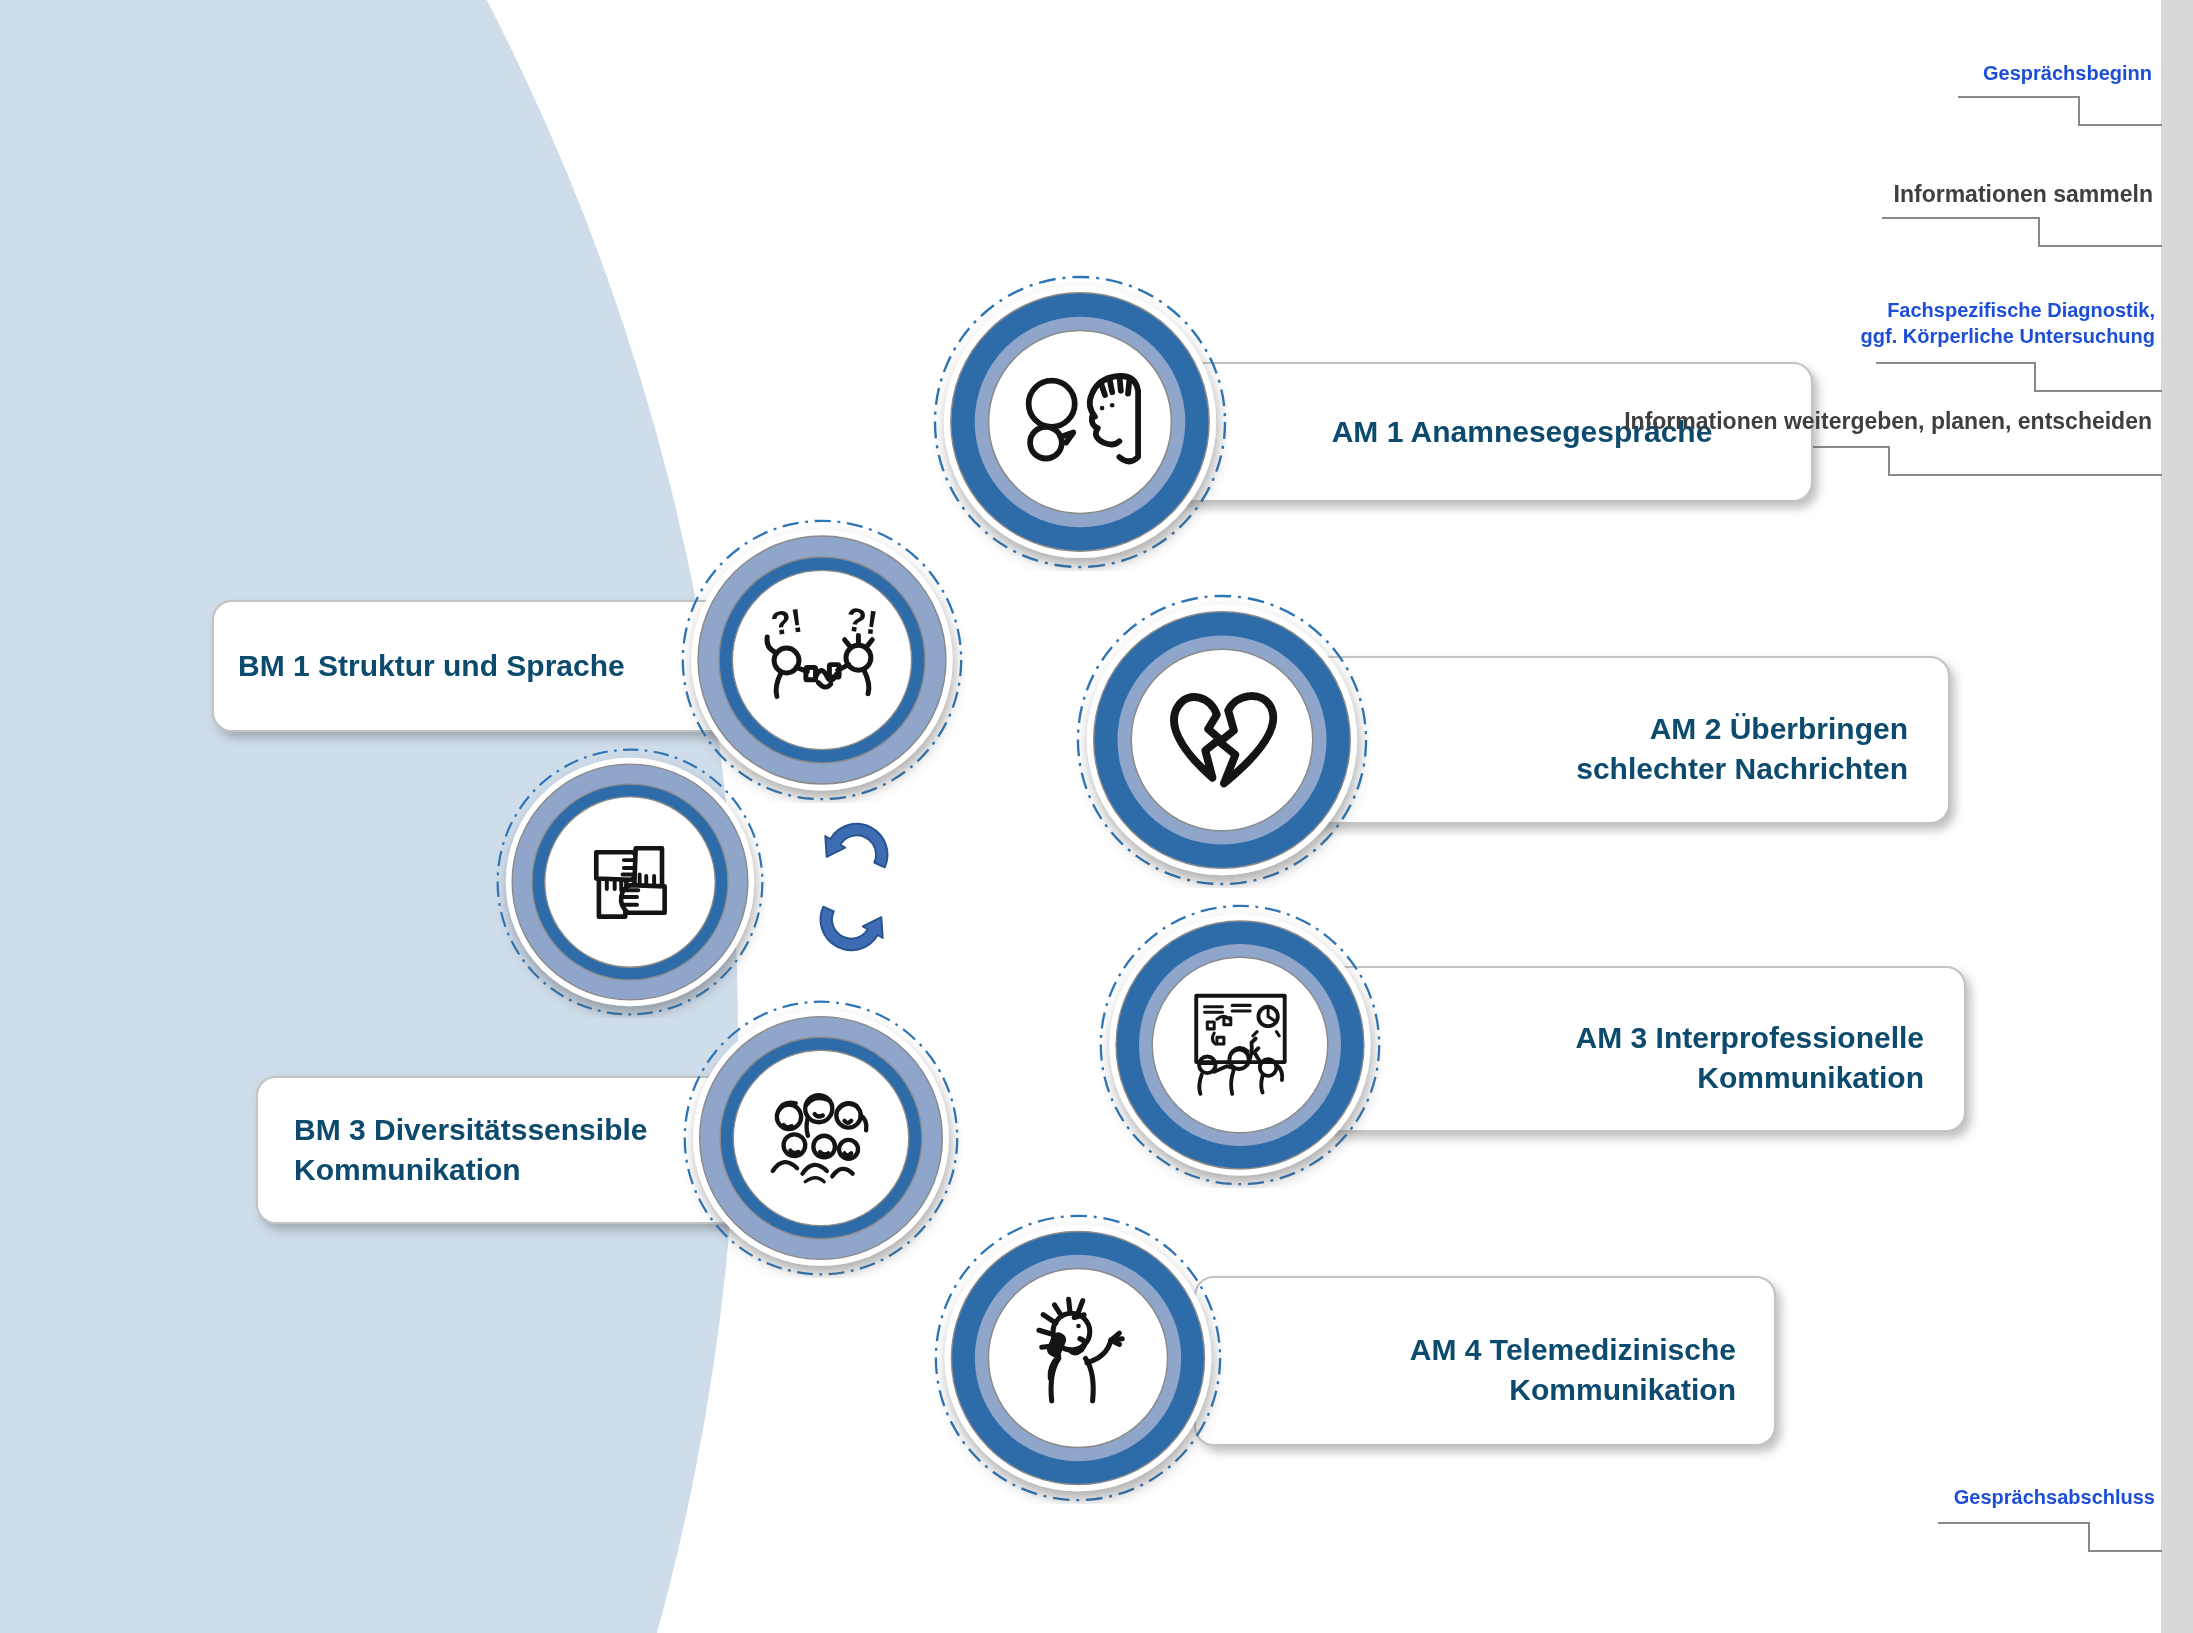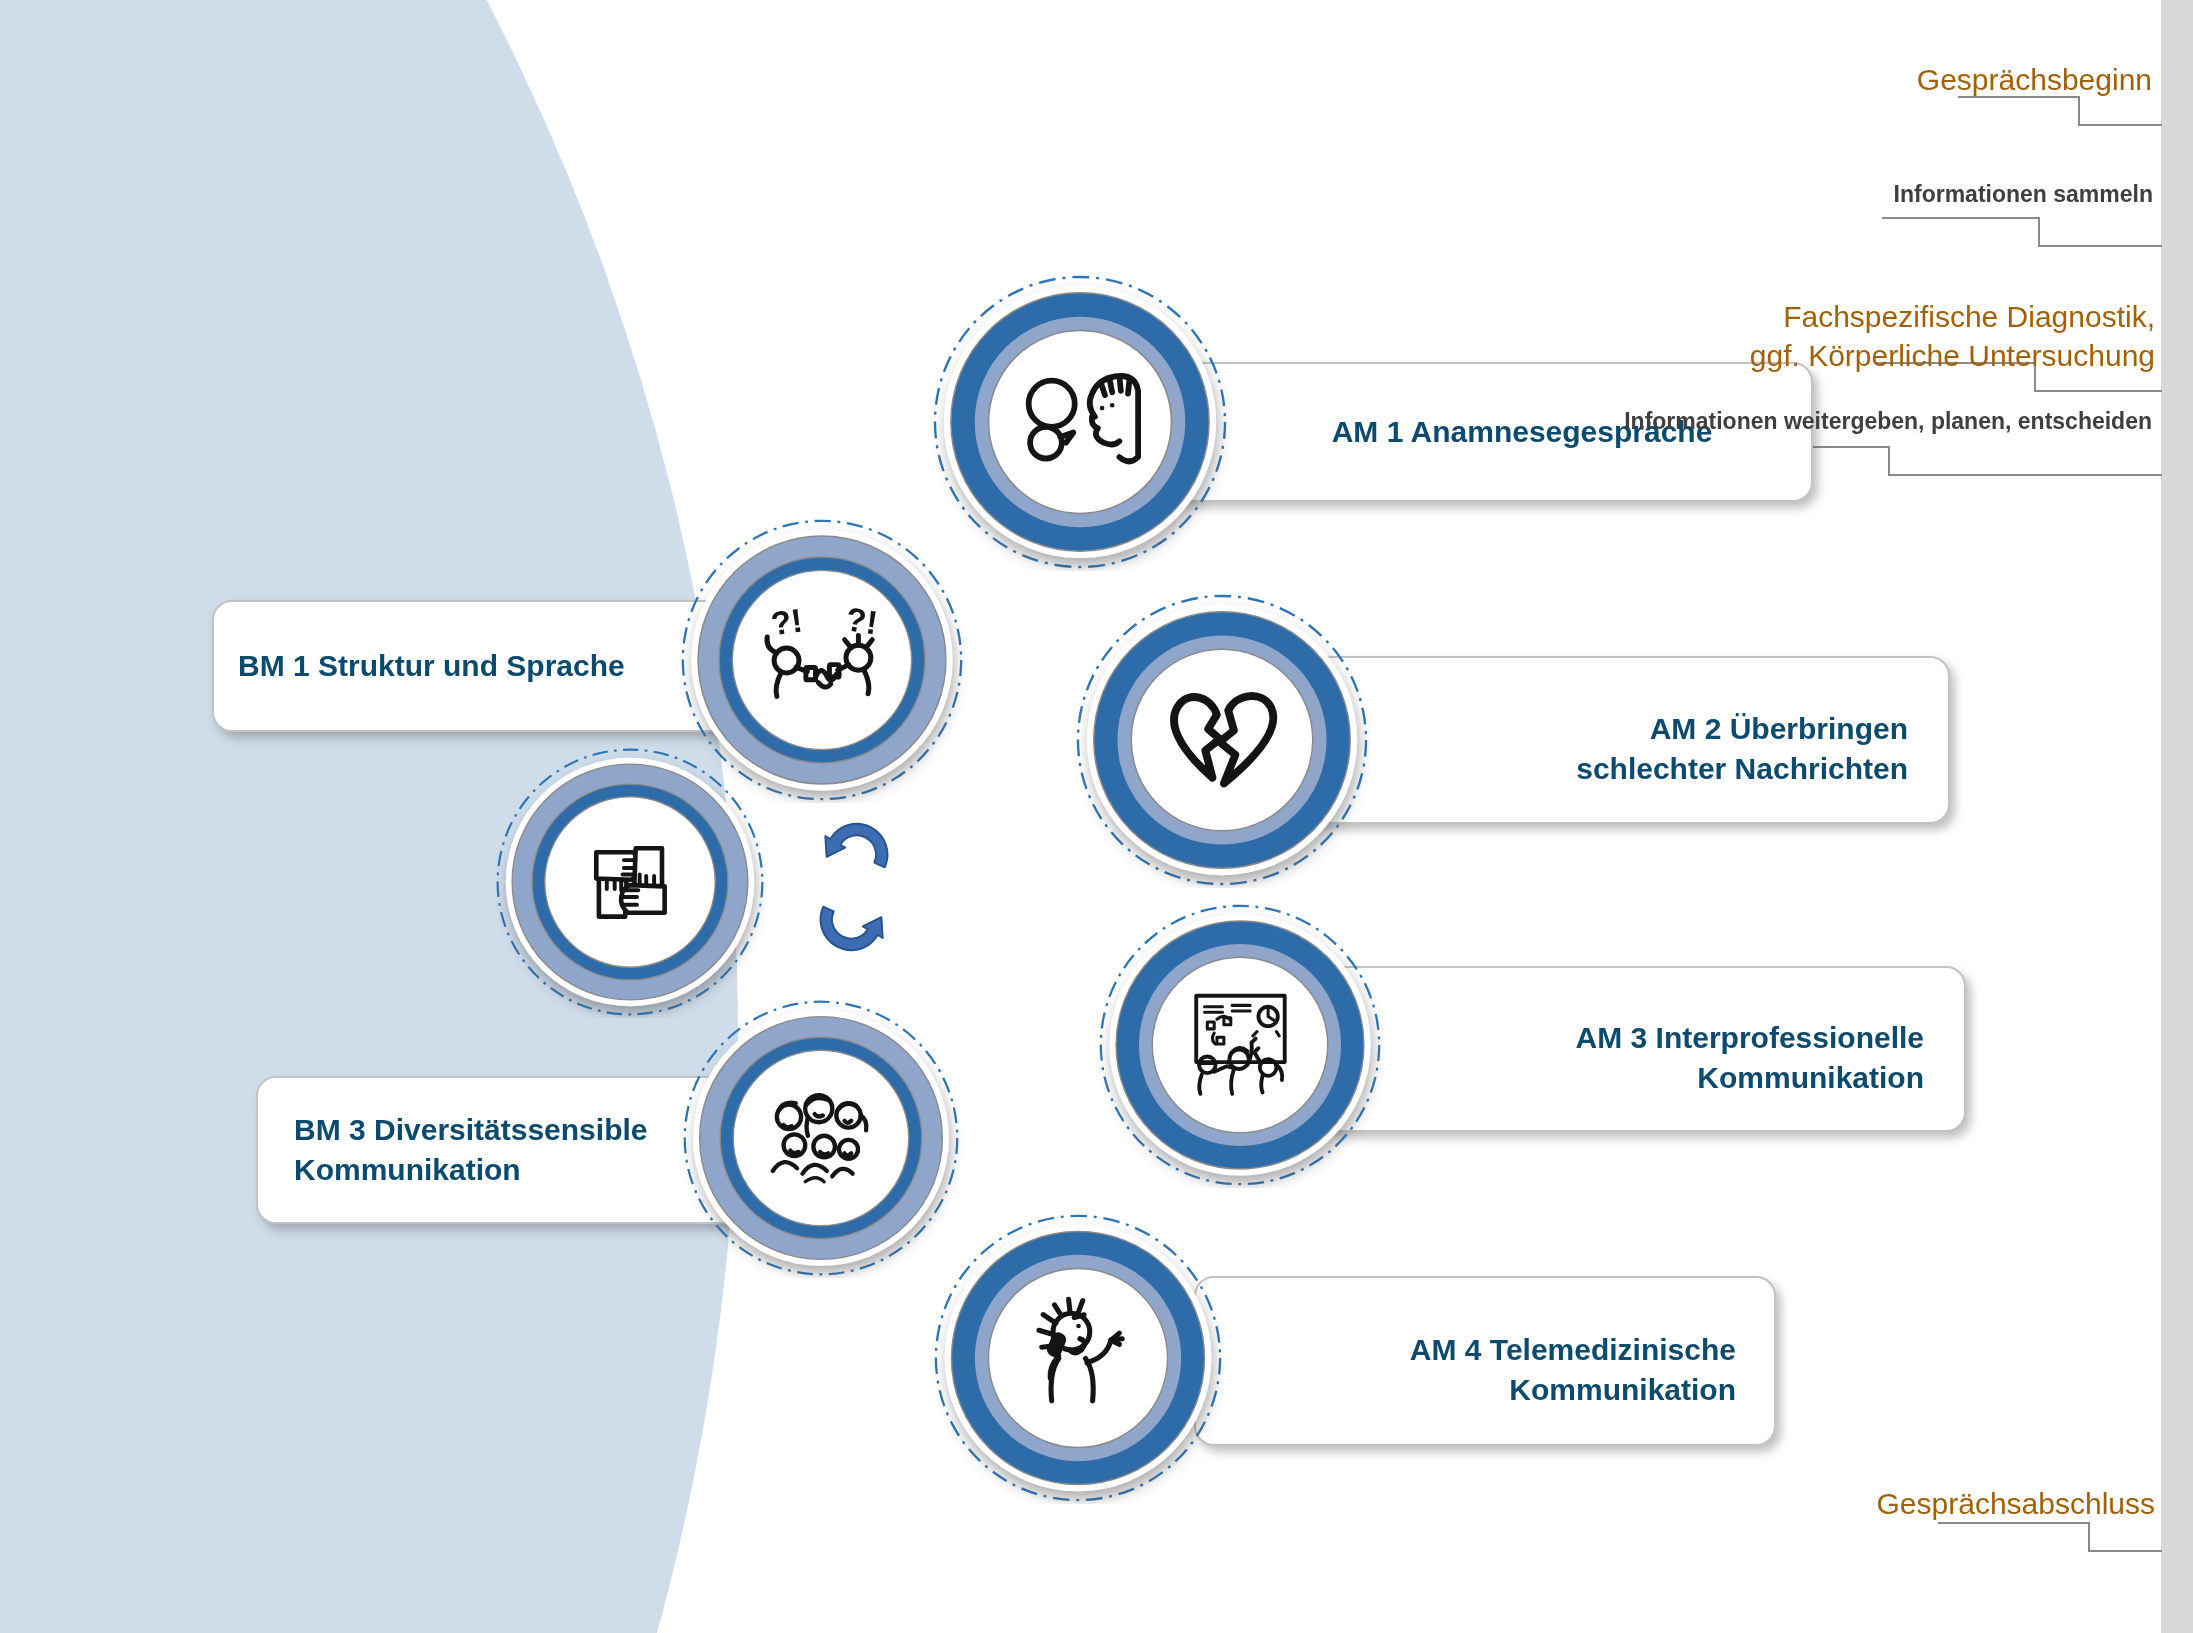--- a/index.html
+++ b/index.html
@@ -8,22 +8,22 @@
     background:#ffffff;font-family:"Liberation Sans",sans-serif;
   }
   
   .bgcircle{
     position:absolute;left:-3768px;top:-1219px;width:4506px;height:4506px;
     border-radius:50%;background:#cfdcea;z-index:0;
   }
   
   .band{position:absolute;right:0;top:0;width:32px;height:1633px;background:#d8d8d8;z-index:1;}
   
-  .phase{position:absolute;z-index:2;font-size:30px;color:#a16207;
-         white-space:pre-line;text-align:right;line-height:1.3;}
+  .phase{position:absolute;z-index:2;font-size:20px;color:#1d4ed8;
+         white-space:pre-line;text-align:right;line-height:1.3;font-weight:bold;}
   .phase.bold{color:#3f3f3f;font-weight:700;font-size:23px;}
   .hline,.vline{position:absolute;background:#8a8a8a;z-index:1;}
   .hline{height:2px}
   .vline{width:2px}
   
   .box{
     position:absolute;background:#ffffff;border:2px solid #c3c3c3;border-radius:20px;
     box-shadow:5px 6px 10px rgba(90,90,90,.38);display:flex;align-items:center;z-index:1;
   }
   .box .lbl{

